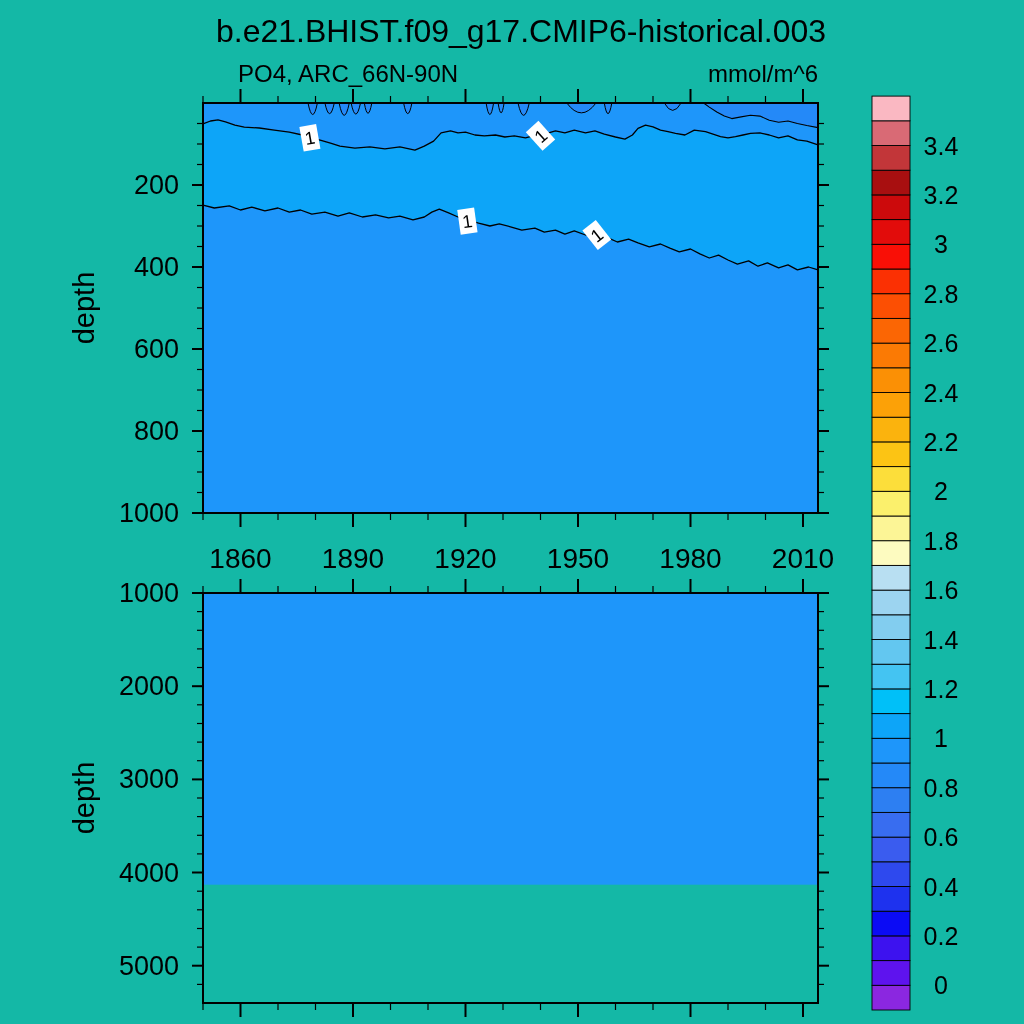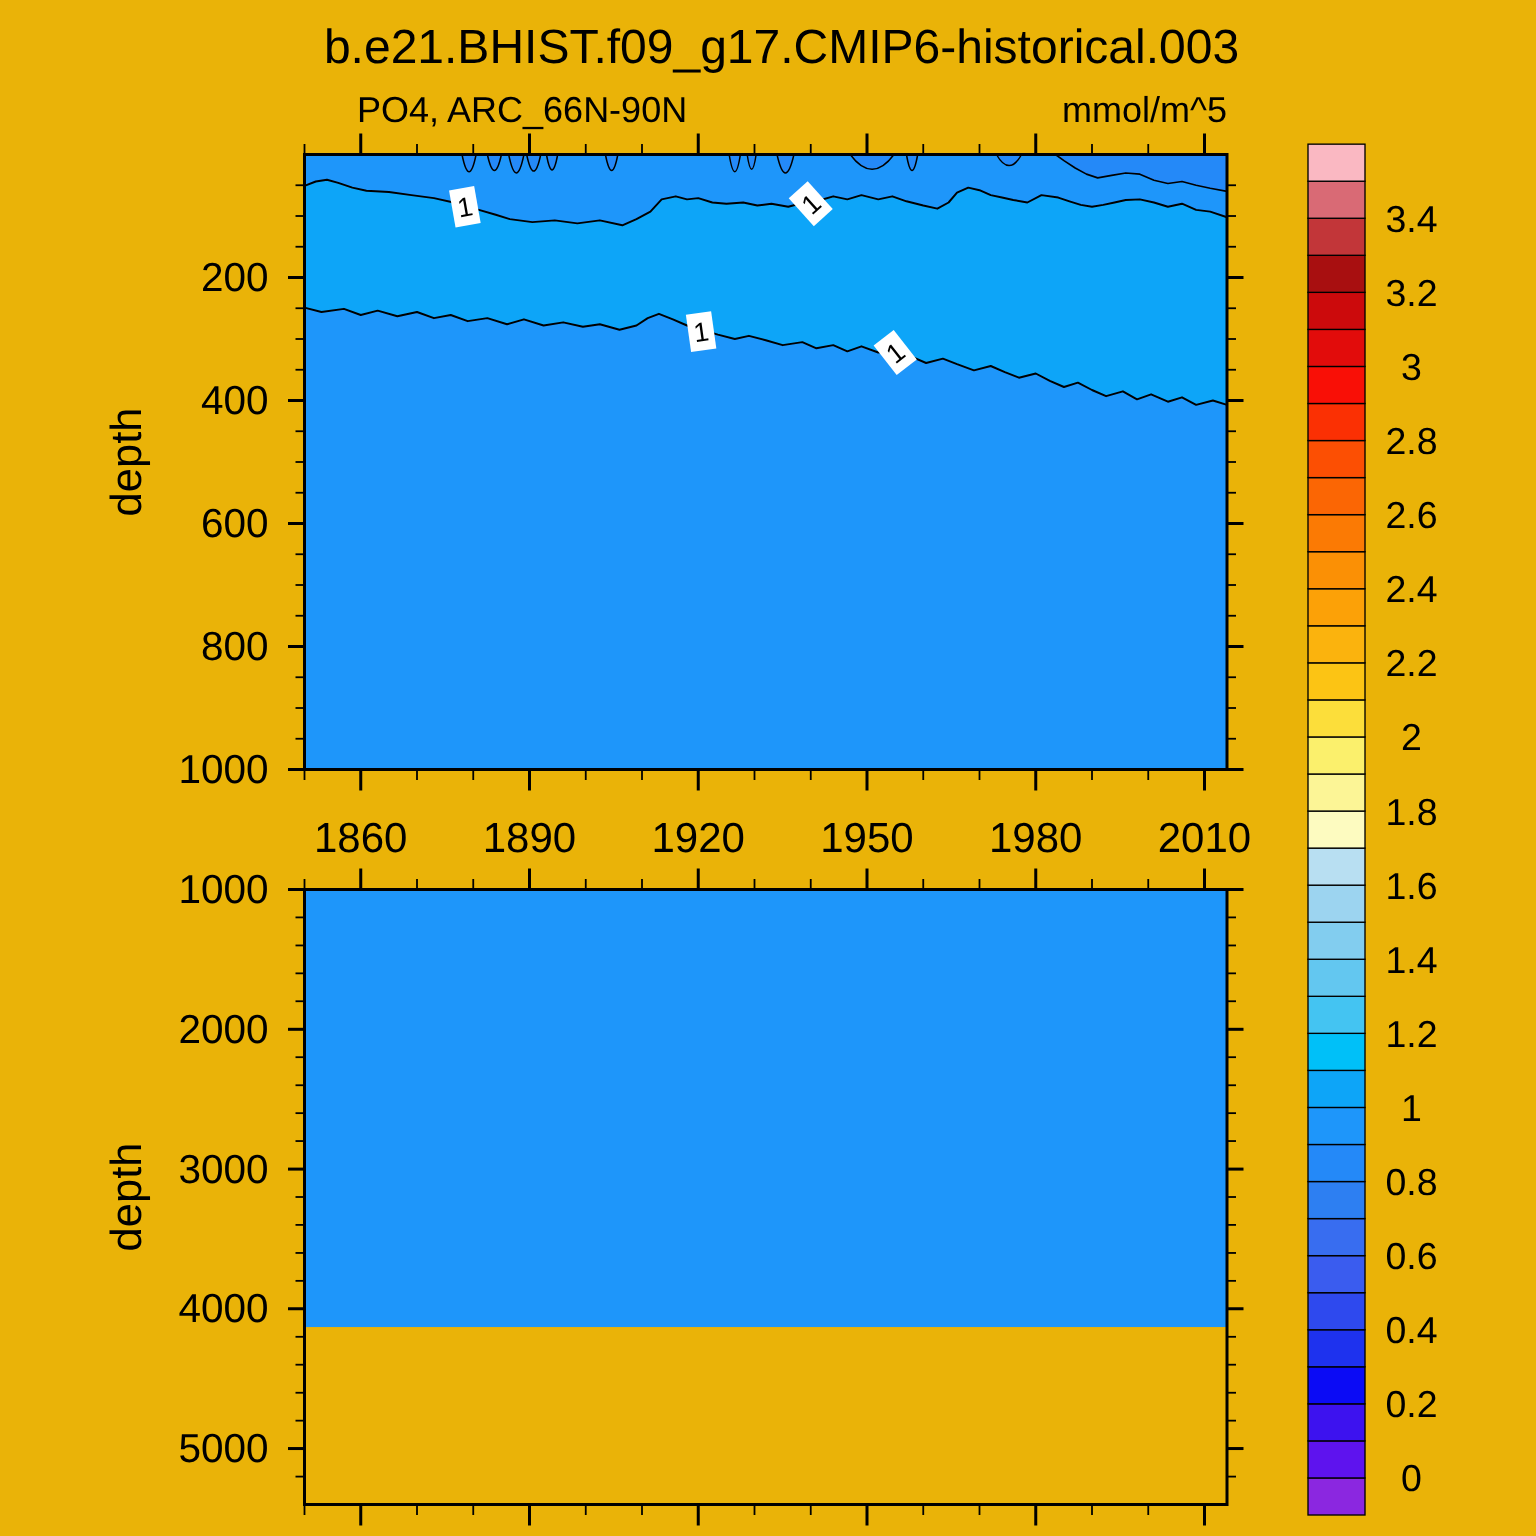--- a/index.html
+++ b/index.html
@@ -1,32 +1,32 @@
 <!DOCTYPE html>
 <html><head>
 <meta charset="utf-8">
 <style>
   html,body{margin:0;padding:0;background:#ffffff;}
-  .page{position:relative;width:1024px;height:1024px;background:#eab308;overflow:hidden;
+  .page{position:relative;width:1024px;height:1024px;background:#14b8a6;overflow:hidden;
         font-family:"Liberation Sans", sans-serif;color:#000;}
   .title{position:absolute;left:19px;width:1004px;top:15px;text-align:center;
          font-size:32px;line-height:1.05;white-space:nowrap;}
   .sub-left{position:absolute;left:203px;top:60px;font-size:24px;white-space:nowrap;margin-left:35px;}
   .sub-right{position:absolute;left:518px;width:300px;top:60px;text-align:right;
              font-size:24px;white-space:nowrap;}
   svg{position:absolute;left:0;top:0;}
   svg text{font-family:"Liberation Sans", sans-serif;}
 </style>
 </head>
 <body>
 
 <div class="page">
   <div class="title">b.e21.BHIST.f09_g17.CMIP6-historical.003</div>
   <div class="sub-left">PO4, ARC_66N-90N</div>
-  <div class="sub-right">mmol/m^5</div>
+  <div class="sub-right">mmol/m^6</div>
   <svg id="plot" width="1024" height="1024" viewBox="0 0 1024 1024">
       <g>
         <rect x="203" y="103" width="615" height="410" fill="#0da5f8"></rect>
         <polygon points="203.0,103.0 818.0,103.0 818.0,144.8 806.8,141.1 797.4,139.9 788.0,135.8 778.6,137.8 769.3,135.0 759.9,132.9 750.5,133.3 743.0,135.0 735.5,136.6 728.0,137.8 720.5,136.6 713.0,134.2 705.5,131.7 694.3,130.1 684.9,135.0 675.5,133.3 668.0,131.7 660.5,130.1 653.0,126.8 645.5,125.1 638.0,128.4 632.4,135.0 624.9,139.1 615.5,137.0 604.3,134.2 594.9,130.9 585.5,132.9 574.3,130.1 564.9,132.9 555.5,130.9 544.3,134.2 533.0,135.8 525.5,137.8 514.3,135.8 504.9,137.0 495.5,135.0 484.3,135.8 474.9,135.0 465.5,132.1 458.0,132.9 450.5,130.9 441.1,132.9 433.6,141.1 424.3,146.1 414.9,150.2 399.9,146.9 384.9,148.9 369.9,146.9 354.9,148.1 339.9,146.1 330.5,143.2 319.3,139.9 309.9,137.8 302.4,135.0 289.3,132.1 274.3,130.1 259.3,128.0 244.3,127.2 234.9,125.1 225.5,121.9 218.0,119.8 210.5,121.0 203.0,123.9" fill="#1e96fa"></polygon>
         <polygon points="703.6,103.0 818.0,103.0 818.0,127.6 806.8,125.5 797.4,123.5 788.0,121.0 778.6,122.3 769.3,120.2 759.9,116.1 750.5,115.3 741.1,116.9 731.8,118.6 724.3,116.1 716.8,112.0 709.3,107.1 703.6,103.0" fill="#2489f8"></polygon>
         <polygon points="203.0,205.1 214.3,208.0 229.3,205.9 240.5,210.0 251.8,207.1 264.9,210.8 278.0,208.0 289.3,212.1 300.5,210.0 311.8,214.1 324.9,212.1 338.0,216.2 349.3,212.9 362.4,217.0 375.5,214.9 388.6,217.8 399.9,216.2 413.0,219.8 424.3,217.0 431.8,212.1 439.3,209.2 448.6,212.9 458.0,217.0 467.4,219.8 478.6,223.1 489.9,226.0 499.3,223.9 510.5,226.8 521.8,230.1 534.9,228.1 544.3,232.2 555.5,230.1 564.9,234.2 574.3,230.9 585.5,235.0 596.8,233.0 608.0,237.9 617.4,242.0 628.6,239.1 638.0,242.8 649.3,246.9 660.5,244.0 669.9,248.1 679.3,251.8 690.5,249.0 699.9,253.9 709.3,258.0 718.6,255.1 728.0,260.0 737.4,264.1 748.6,260.9 758.0,266.2 767.4,262.9 778.6,267.8 788.0,264.9 797.4,269.9 808.6,267.0 818.0,269.9 818.0,513.0 203.0,513.0" fill="#1e96fa"></polygon>
         <path d="M 308.0 103 Q 312.7 126.0 317.4 103" fill="#2489f8" stroke="#000" stroke-width="1"></path>
         <path d="M 324.9 103 Q 329.6 124.3 334.3 103" fill="#2489f8" stroke="#000" stroke-width="1"></path>
         <path d="M 339.1 103 Q 344.2 127.6 349.3 103" fill="#2489f8" stroke="#000" stroke-width="1"></path>
         <path d="M 351.1 103 Q 355.8 125.1 360.5 103" fill="#2489f8" stroke="#000" stroke-width="1"></path>

